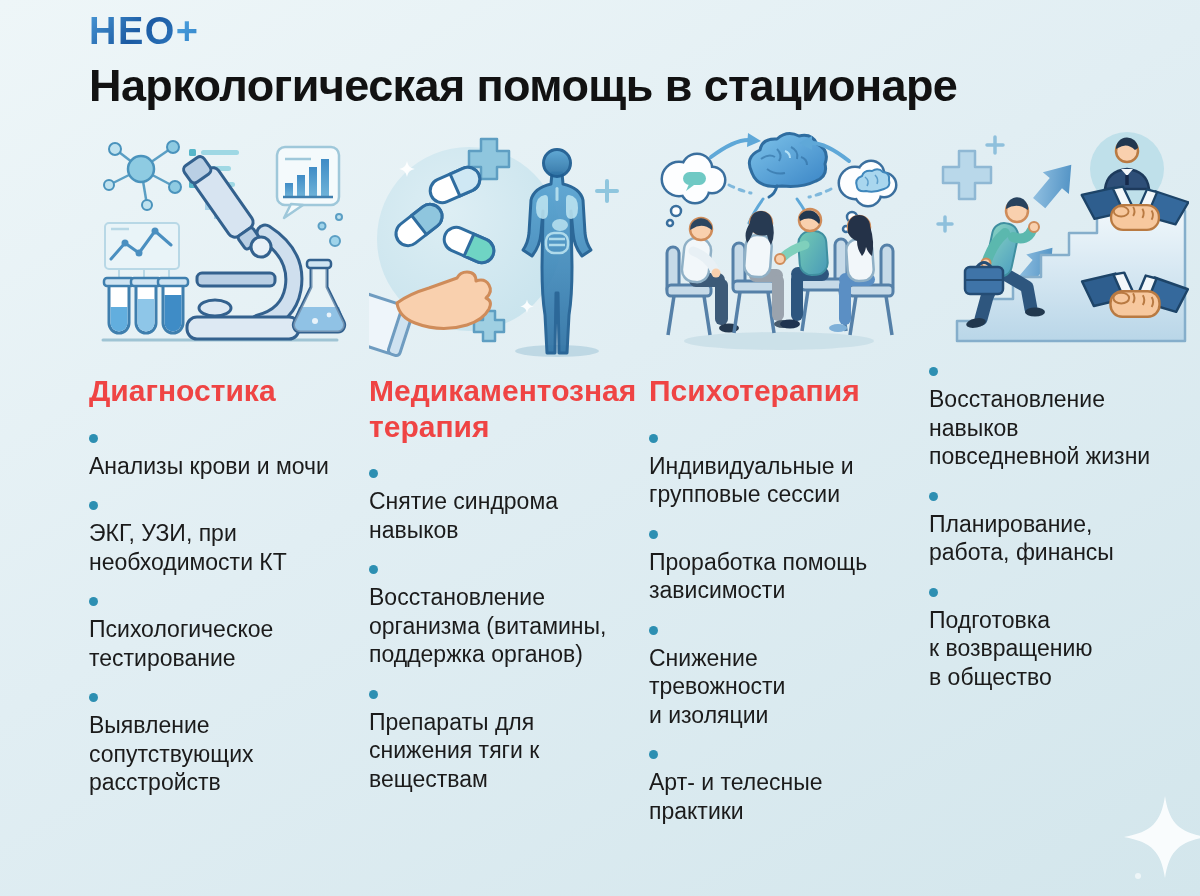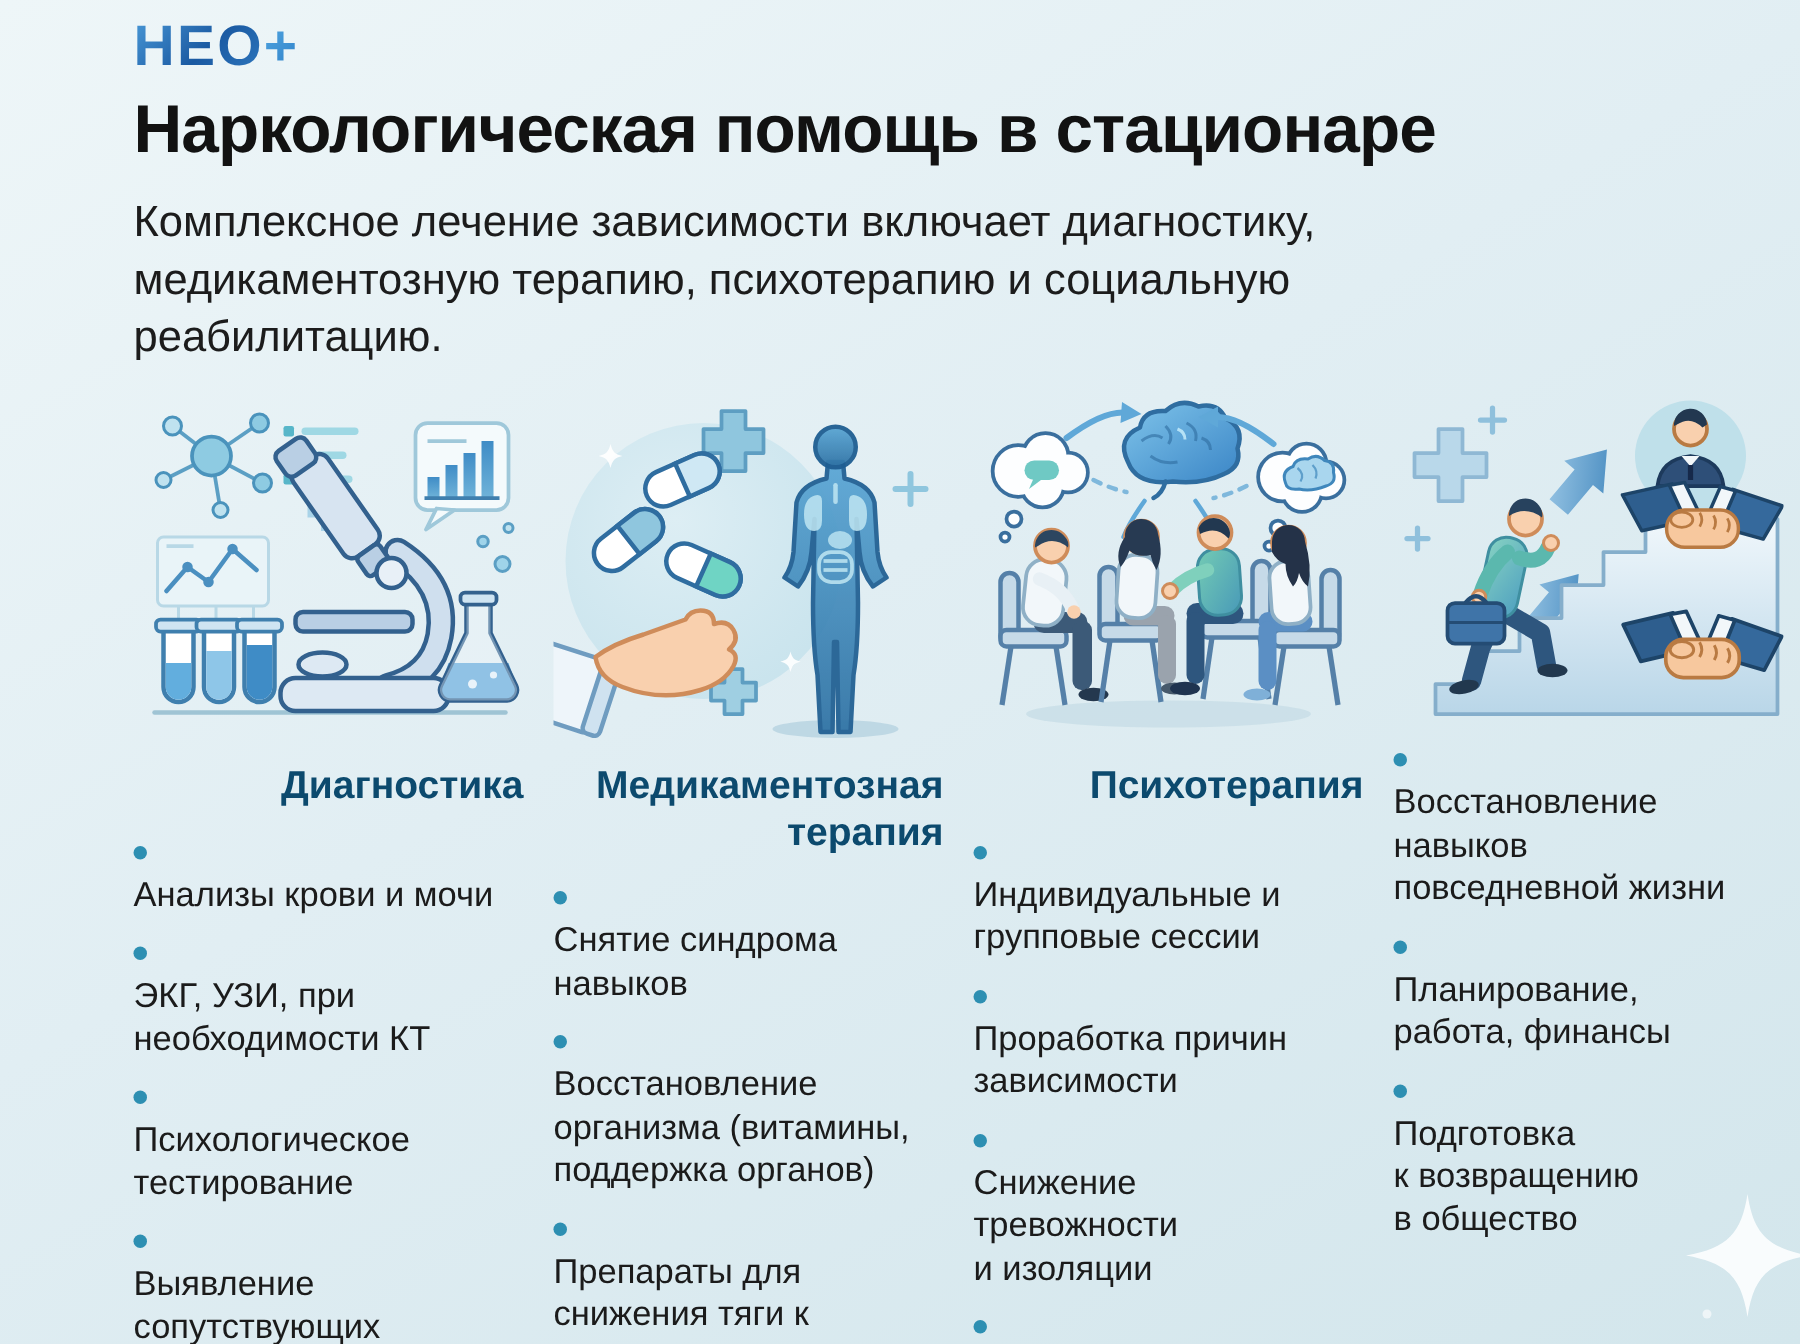--- a/index.html
+++ b/index.html
@@ -16,38 +16,37 @@
   }
   .logo .plus{
     background:linear-gradient(135deg,#55aae4 0%,#2a7cc4 100%);
     -webkit-background-clip:text;background-clip:text;color:transparent;
   }
   .title{font-size:45px;font-weight:800;letter-spacing:-0.6px;line-height:1.05;margin:12px 0 0;color:#121212;white-space:nowrap;}
   .subtitle{font-size:29px;line-height:1.32;margin:20px 0 0;max-width:880px;color:#1c1c1c;}
   .columns{display:grid;grid-template-columns:repeat(4,260px);column-gap:20px;margin-top:18px;}
   .illus{width:260px;height:230px;}
   .illus svg{display:block;width:100%;height:100%;}
-  .col h2{font-size:26px;line-height:1.18;font-weight:700;margin:16px 0 15px;color:#0c4a6e;text-align:right;}
+  .col h2{font-size:30px;line-height:1.18;font-weight:700;margin:16px 0 15px;color:#ef4444;}
   .col ul{margin:0;padding:0 14px 0 0;list-style:none;}
   .col li{display:flex;align-items:flex-start;gap:9px;font-size:23px;line-height:1.24;margin:0 0 11px;color:#1b1b1b;flex-direction:column;}
   .dot{flex:none;width:9px;height:9px;border-radius:50%;background:#2d8fb2;margin-top:10px;}
   .sparkle{position:absolute;right:14px;bottom:14px;width:90px;height:90px;}
 </style>
 </head>
 <body>
 
 <div class="page">
 
   <div class="logo">
     <span class="neo">НЕО</span><span class="plus">+</span>
   </div>
 
   <h1 class="title">Наркологическая помощь в стационаре</h1>
 
-  <p class="subtitle">Комплексное лечение зависимости включает диагностику, медикаментозную терапию, психотерапию и социальную реабилитацию.</p>
 
   <div class="columns">
 
     <section class="col">
       <div class="illus">
         <svg viewBox="0 0 260 230" xmlns="http://www.w3.org/2000/svg">
           <defs>
             <linearGradient id="s1bar" x1="0" y1="1" x2="0" y2="0">
               <stop offset="0" stop-color="#6fb3d9"></stop>
                 <stop offset="1" stop-color="#3f8cc6"></stop>
@@ -394,21 +393,21 @@
         </svg>
       </div>
       <h2>Психотерапия</h2>
       <ul>
         <li>
             <span class="dot"></span>
             <span class="txt">Индивидуальные и групповые сессии</span>
           </li>
         <li>
             <span class="dot"></span>
-            <span class="txt">Проработка причин зависимости</span>
+            <span class="txt">Проработка помощь зависимости</span>
           </li>
         <li>
             <span class="dot"></span>
             <span class="txt">Снижение тревожности и&nbsp;изоляции</span>
           </li>
         <li>
             <span class="dot"></span>
             <span class="txt">Арт- и телесные практики</span>
           </li>
       </ul>

